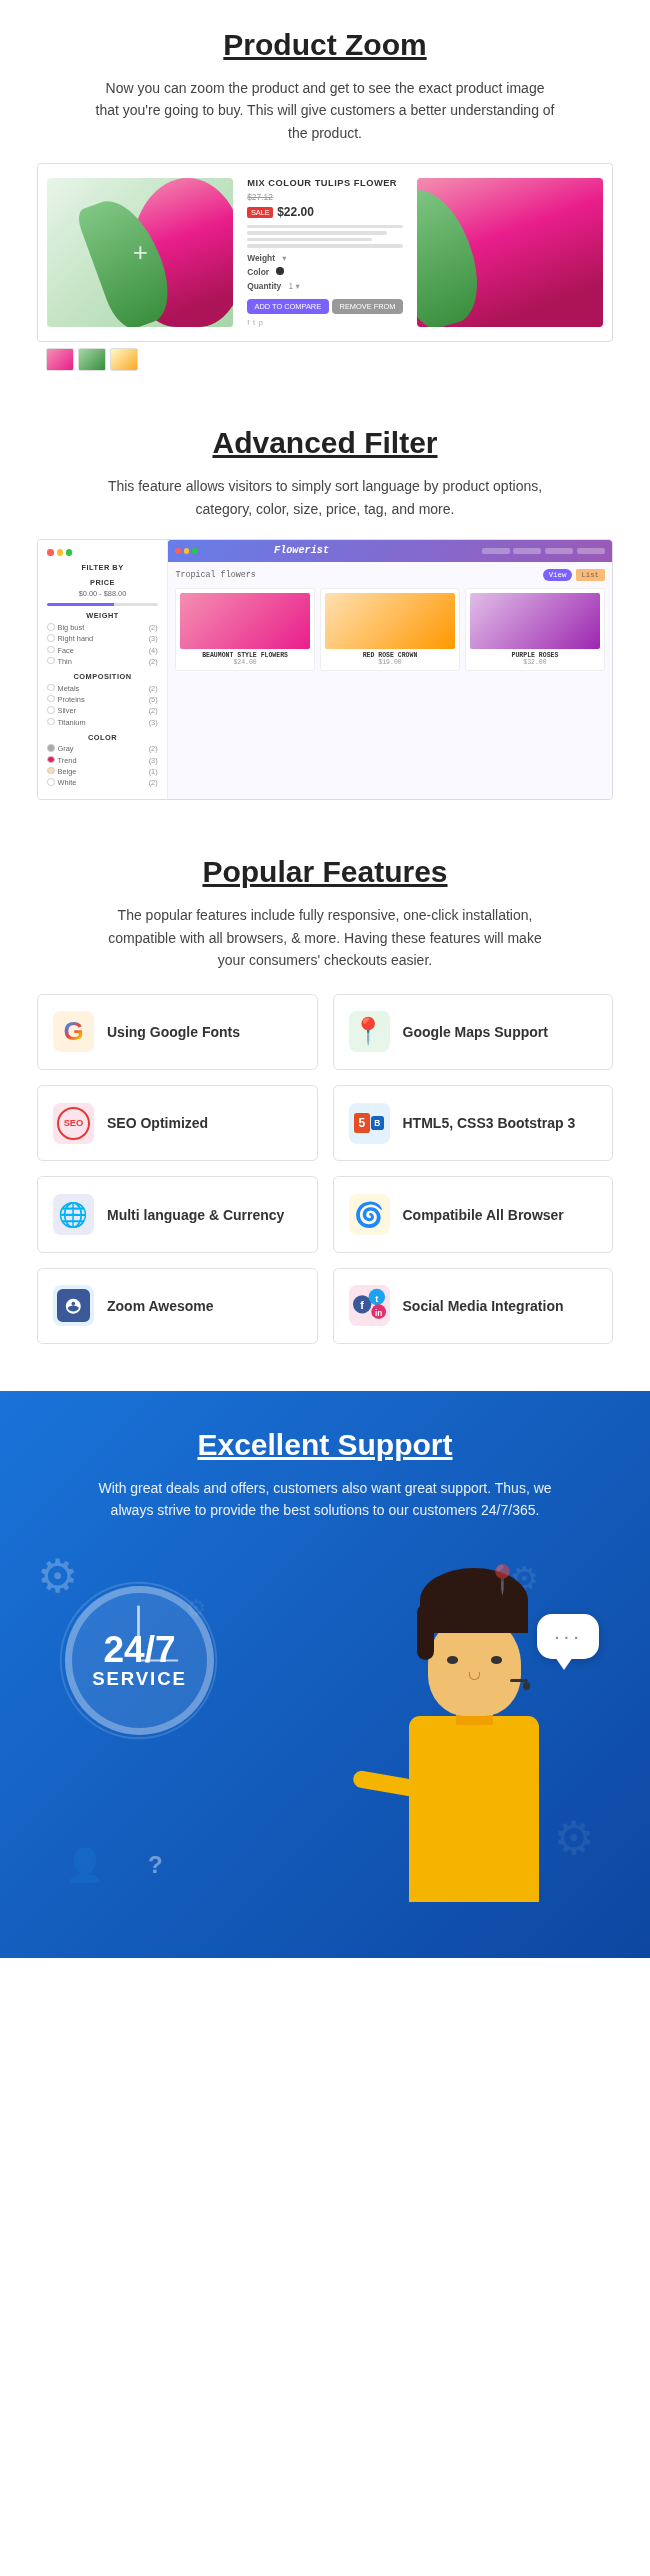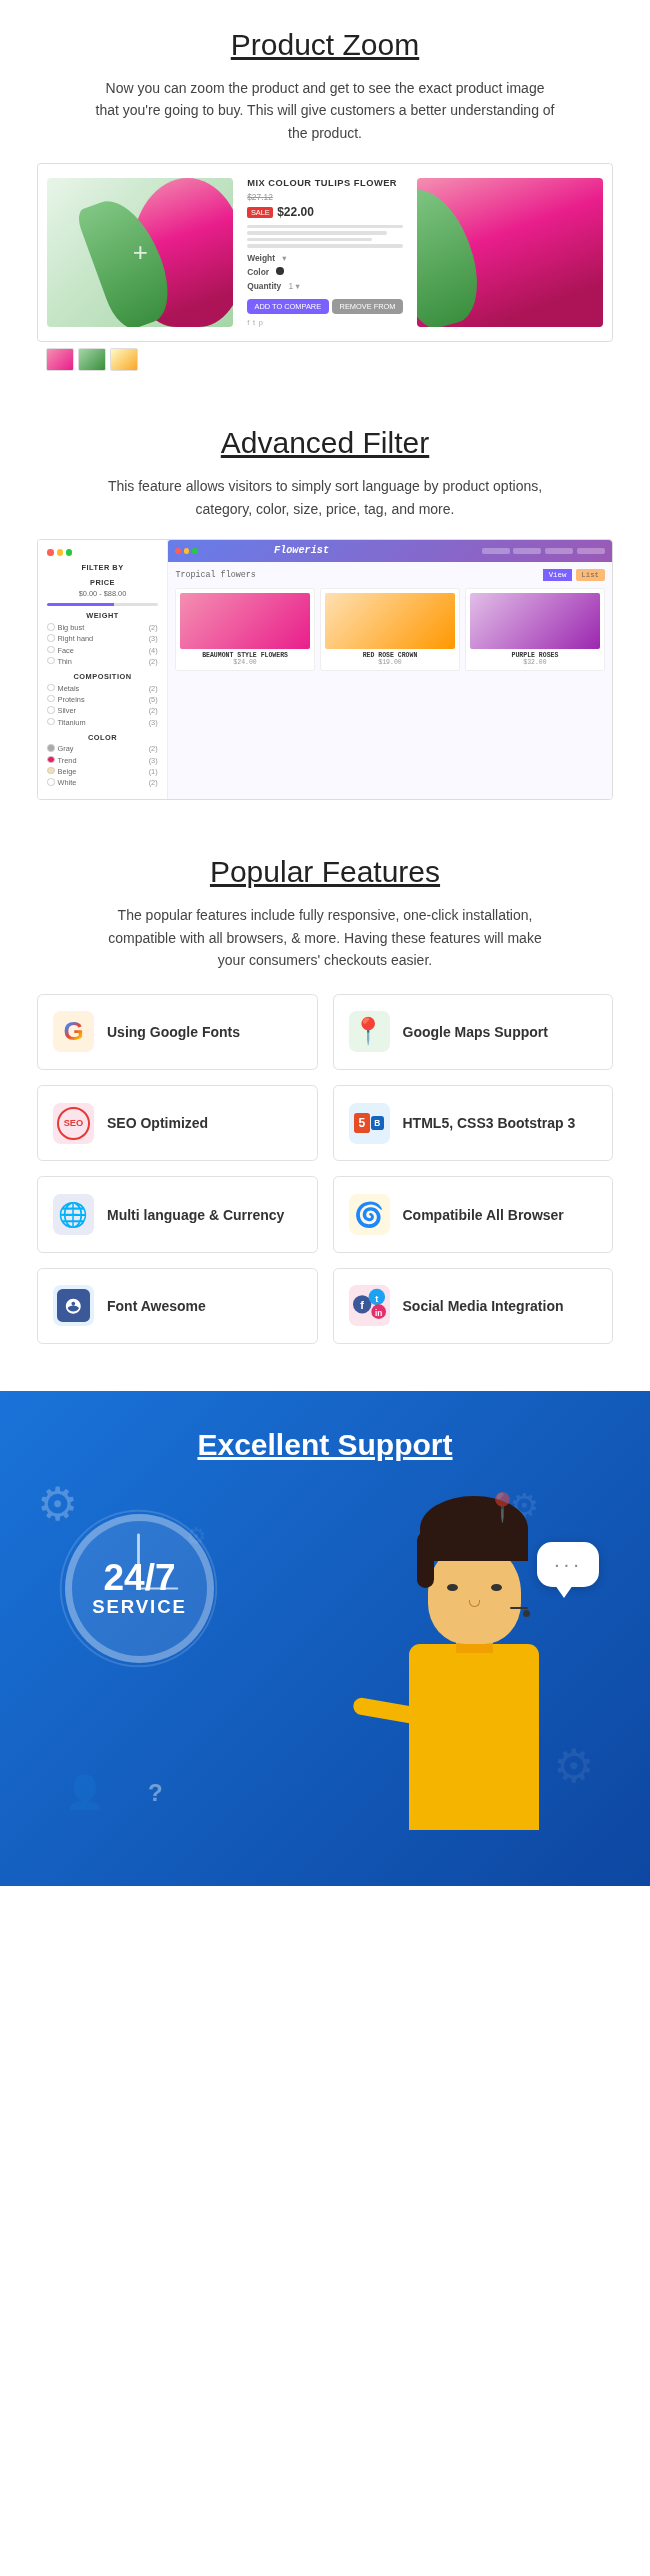--- a/index.html
+++ b/index.html
@@ -10,21 +10,21 @@
       margin: 0 auto;
     }
 
     
     .section-product-zoom {
       padding: 28px 37px 18.6px;
       text-align: center;
     }
     .section-title {
       font-size: 30px;
-      font-weight: normal;
+      font-weight: bold;
       text-decoration: underline;
       margin-bottom: 15px;
       color: #222;
     }
     .section-desc {
       font-size: 14px;
       color: #444;
       line-height: 1.6;
       max-width: 464px;
       margin: 0 auto 18.6px;
@@ -599,21 +599,21 @@
           <div style="width:28px;height:5.6px;background:rgba(255,255,255,0.3);border-radius:1.9px"></div>
           <div style="width:28px;height:5.6px;background:rgba(255,255,255,0.3);border-radius:1.9px"></div>
           <div style="width:28px;height:5.6px;background:rgba(255,255,255,0.3);border-radius:1.9px"></div>
           <div style="width:28px;height:5.6px;background:rgba(255,255,255,0.3);border-radius:1.9px"></div>
         </div>
       </div>
 
       <div style="display:flex; justify-content:space-between; align-items:center; margin-bottom:7.4px">
         <div style="font-size:8.4px;color:#666">Tropical flowers</div>
         <div style="display:flex;gap:3.7px">
-          <div style="background:#7b61ff;color:#fff;font-size:7.4px;padding:1.9px 5.6px;border-radius:0">View</div>
+          <div style="background:#7b61ff;color:#fff;font-size:7.4px;padding:1.9px 5.6px;border-radius:6px">View</div>
           <div style="background:#fdba74;color:#666;font-size:7.4px;padding:1.9px 5.6px;border-radius:1.9px">List</div>
         </div>
       </div>
 
       <div class="filter-products">
         <div class="filter-product-card">
           <div class="fp-img" style="background:linear-gradient(135deg,#f48fb1,#e91e8c)"></div>
           <div class="fp-title">BEAUMONT STYLE FLOWERS</div>
           <div class="fp-price">$24.00</div>
         </div>
@@ -684,21 +684,21 @@
     </div>
 
     <div class="feature-card">
       <div class="feature-icon fi-font">
         <div class="font-awesome-icon">
           <svg width="18.6" height="18.6" viewBox="0 0 20 20" fill="white">
             <path d="M10 2C5.6 2 2 5.6 2 10s3.6 8 8 8 8-3.6 8-8-3.6-8-8-8zm0 3c1.1 0 2 .9 2 2s-.9 2-2 2-2-.9-2-2 .9-2 2-2zm0 10.5c-2.5 0-4.7-1.3-6-3.2.03-2 4-3.1 6-3.1s5.97 1.1 6 3.1c-1.3 1.9-3.5 3.2-6 3.2z"></path>
           </svg>
         </div>
       </div>
-      <span class="feature-text-title">Font Awesome</span>
+      <span class="feature-text-title">Zoom Awesome</span>
     </div>
 
     <div class="feature-card">
       <div class="feature-icon fi-social">
         <span style="font-size:22px">
           
           <svg width="37" height="33" viewBox="0 0 40 36" style="font-size:24px">
             <circle cx="12" cy="20" r="10" fill="#3b5998"></circle>
             <text x="12" y="25" text-anchor="middle" font-size="12" fill="white" font-weight="bold">f</text>
             <circle cx="28" cy="12" r="9" fill="#1da1f2"></circle>
@@ -709,20 +709,21 @@
         </span>
       </div>
       <span class="feature-text-title">Social Media Integration</span>
     </div>
 
   </div>
 </section>
 
 <section class="section-support">
   <h2 class="support-title">Excellent Support</h2>
+  <p class="support-desc">With great deals and offers, customers also want great support. Thus, we always strive to provide the best solutions to our customers 24/7/365.</p>
 
   <div class="support-illustration">
 
     <div class="gear-icon-large" style="left:0; top:0">⚙</div>
 
     <div class="gear-icon-large" style="right:74px; top:9.3px; font-size:33px; opacity:0.4">⚙</div>
 
     <div class="gear-icon-large" style="right:18.6px; bottom:37px; opacity:0.3">⚙</div>
 
     <div class="gear-icon-large" style="left:149px; top:46px; font-size:23px; opacity:0.3">⚙</div>

